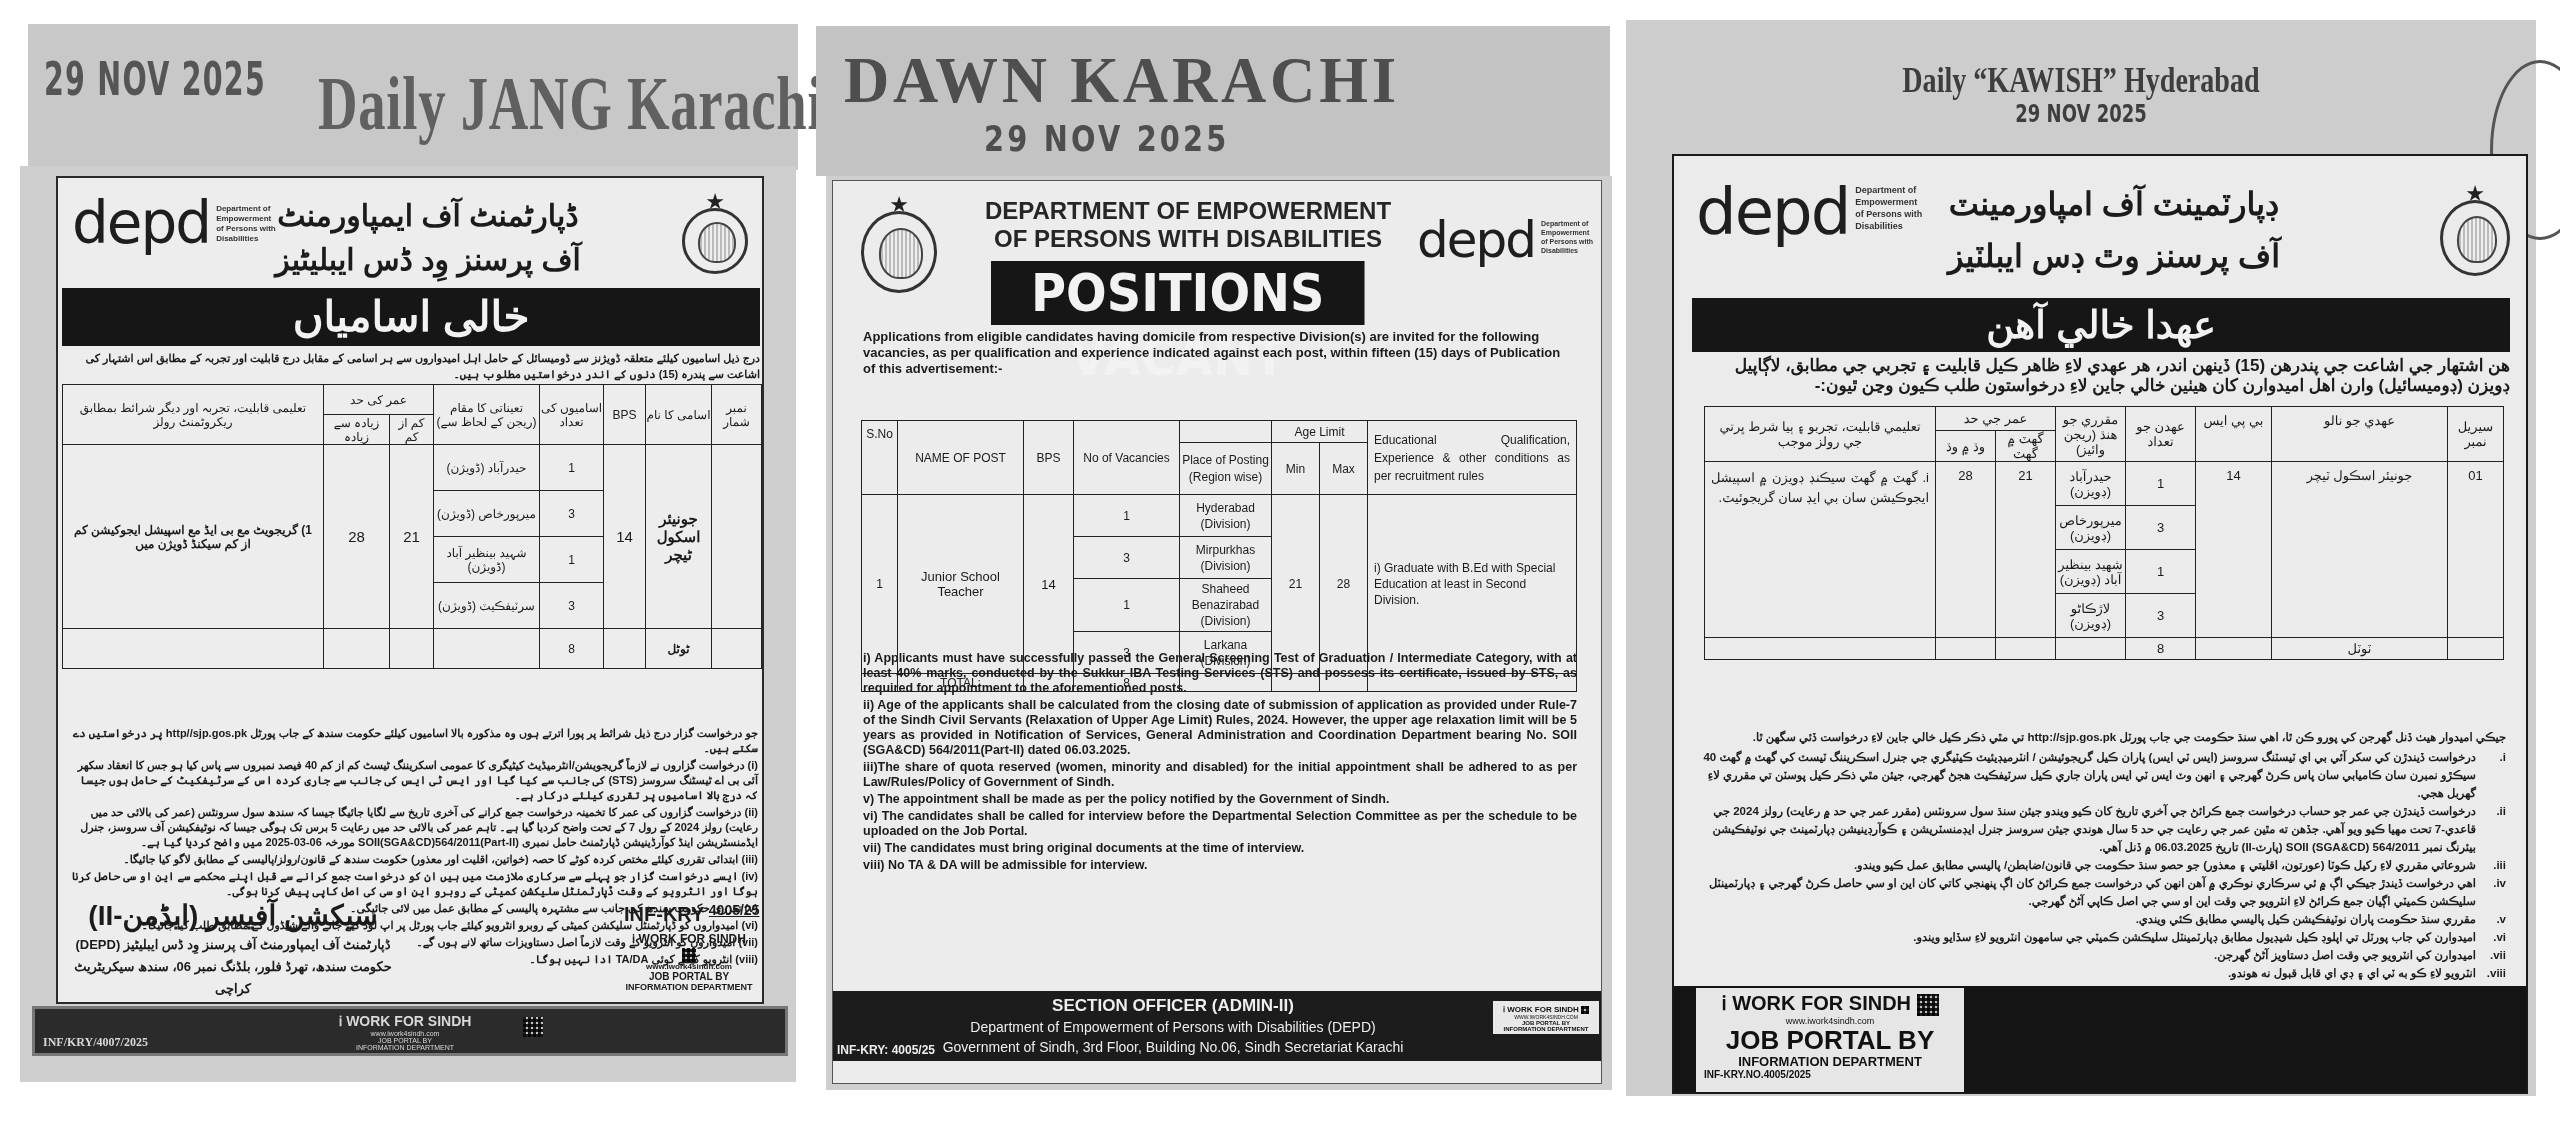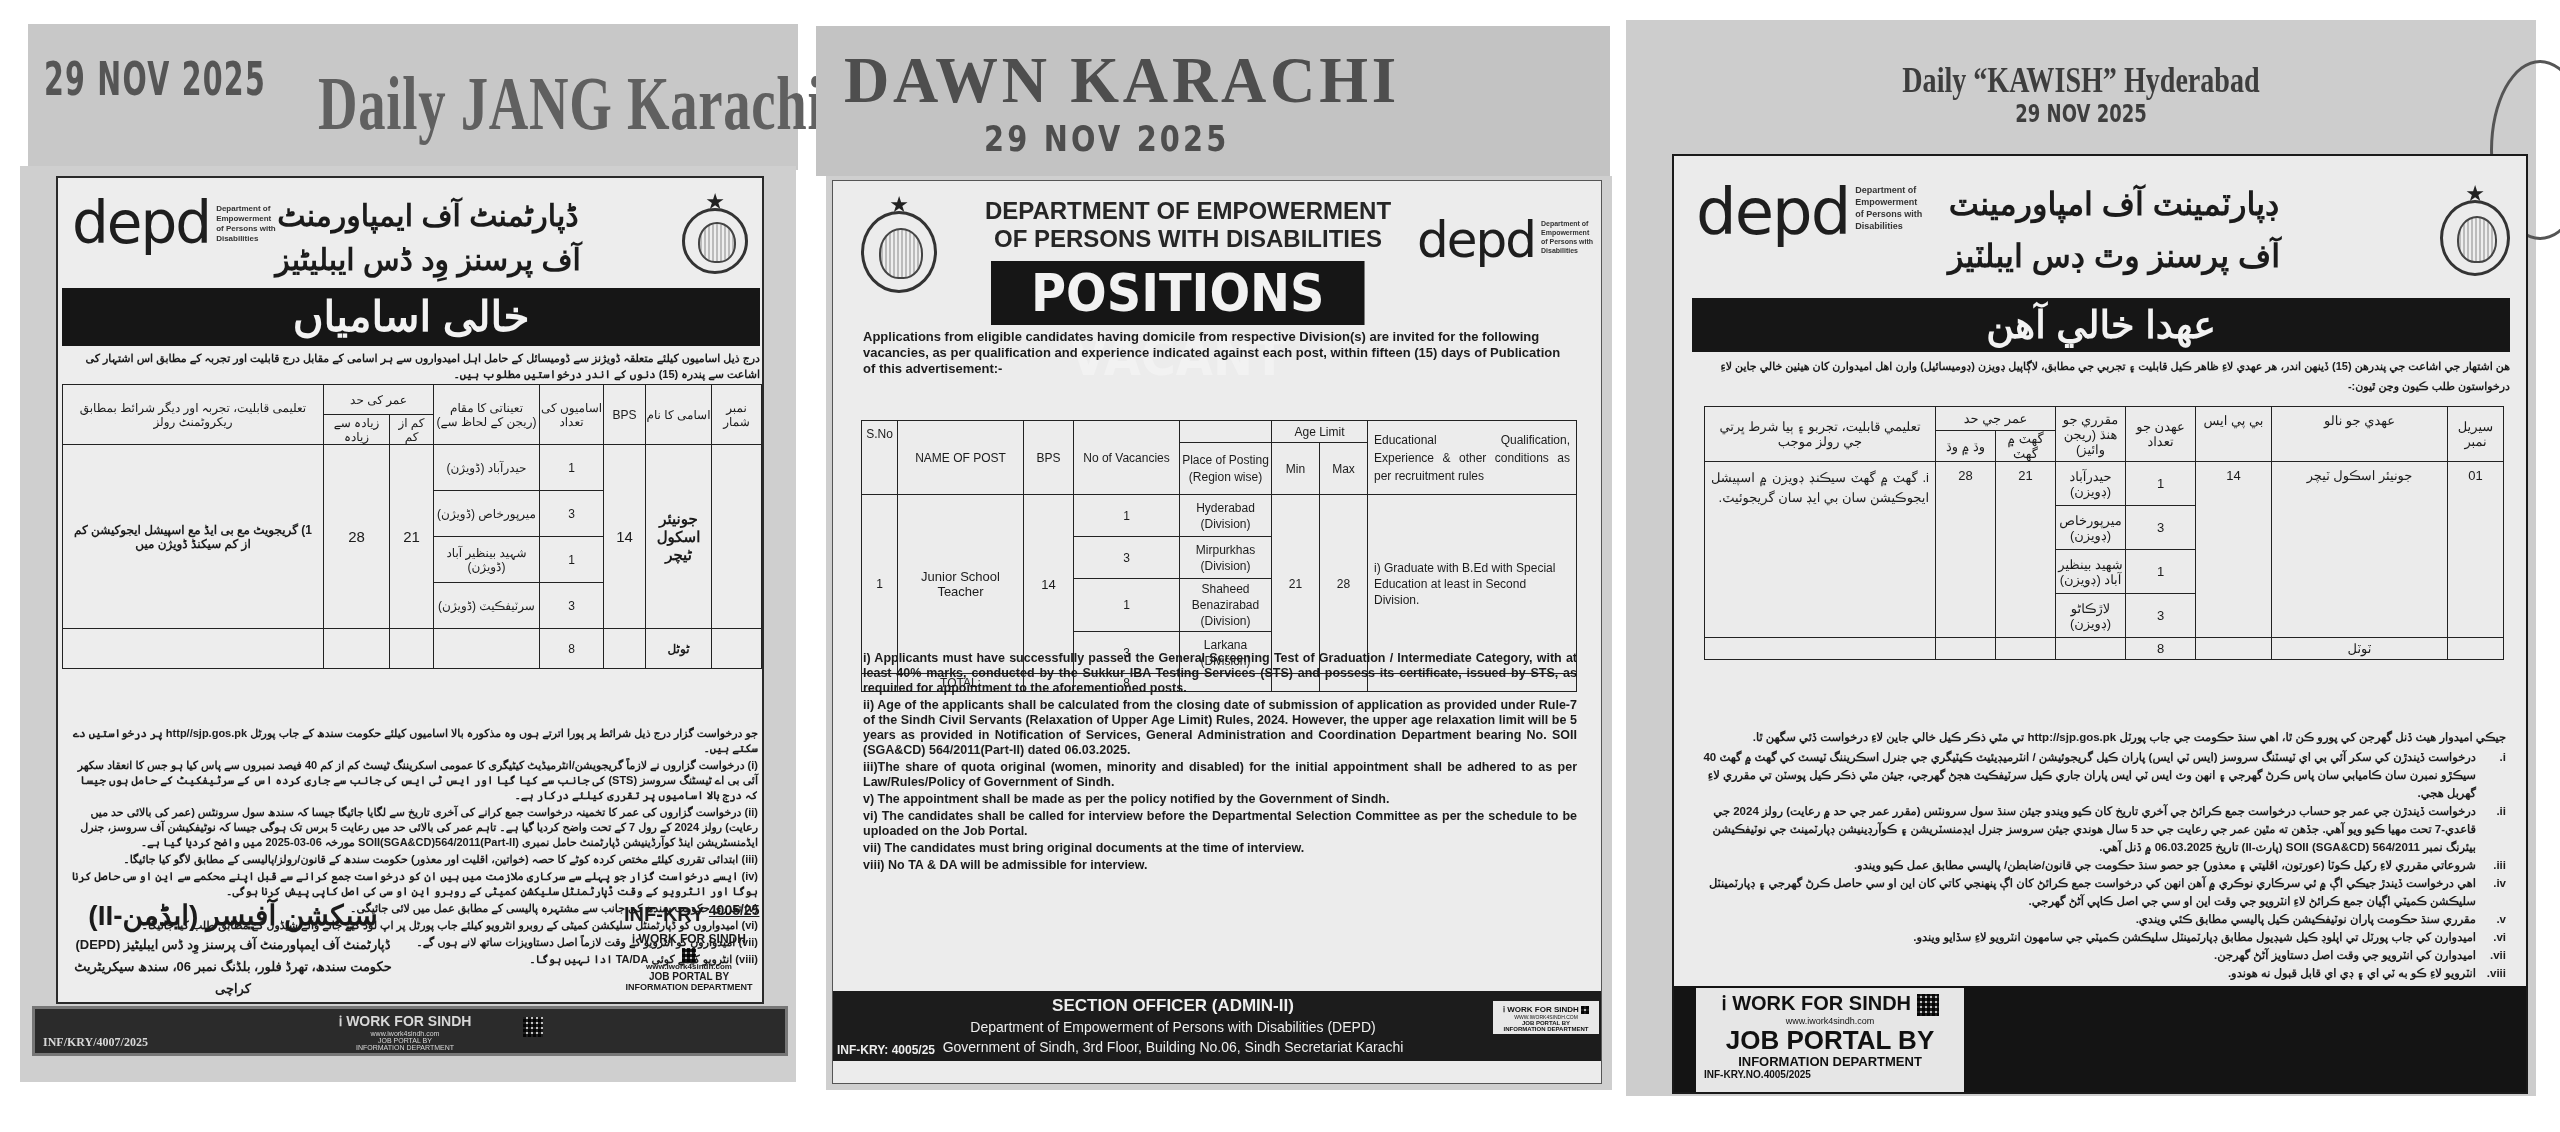--- a/index.html
+++ b/index.html
@@ -240,21 +240,21 @@
                 <td></td>
                 <td></td>
           </tr>
         </tbody>
           </table>
       </div>
 
       <div class="notes" style="position:absolute;left:30px;top:470px;width:714px;font-size:12.5px;line-height:15px;font-weight:bold;text-align:justify;">
         <p>i) Applicants must have successfully passed the General Screening Test of Graduation / Intermediate Category, with at least 40% marks, conducted by the Sukkur IBA Testing Services (STS) and possess its certificate, issued by STS, as required for appointment to the aforementioned posts.</p>
         <p>ii) Age of the applicants shall be calculated from the closing date of submission of application as provided under Rule-7 of the Sindh Civil Servants (Relaxation of Upper Age Limit) Rules, 2024. However, the upper age relaxation limit will be 5 years as provided in Notification of Services, General Administration and Coordination Department bearing No. SOII (SGA&amp;CD) 564/2011(Part-II) dated 06.03.2025.</p>
-        <p>iii)The share of quota original (women, minority and disabled) for the initial appointment shall be adhered to as per Law/Rules/Policy of Government of Sindh.</p>
+        <p>iii)The share of quota reserved (women, minority and disabled) for the initial appointment shall be adhered to as per Law/Rules/Policy of Government of Sindh.</p>
         <p>v) The appointment shall be made as per the policy notified by the Government of Sindh.</p>
         <p>vi) The candidates shall be called for interview before the Departmental Selection Committee as per the schedule to be uploaded on the Job Portal.</p>
         <p>vii) The candidates must bring original documents at the time of interview.</p>
         <p>viii) No TA &amp; DA will be admissible for interview.</p>
       </div>
 
       <div style="position:absolute;left:0;top:810px;width:770px;height:70px;background:#1c1c1c;color:#eee;">
         <div style="position:absolute;left:4px;top:52px;font-size:12px;font-weight:bold;">INF-KRY: 4005/25</div>
         <div style="position:absolute;left:60px;top:4px;width:560px;text-align:center;">
           <div style="font-size:17px;font-weight:bold;line-height:22px;">SECTION OFFICER (ADMIN-II)</div>
@@ -292,21 +292,21 @@
       </div>
       <div class="rtl" style="position:absolute;left:230px;top:22px;width:420px;text-align:center;font-size:32px;line-height:52px;font-weight:bold;">
         <div>ڊپارٽمينٽ آف امپاورمينٽ</div>
         <div>آف پرسنز وٿ ڊس ايبلٽيز</div>
       </div>
       <div class="seal" style="left:766px;top:44px;width:70px;height:76px;">
           <span class="star">★</span>
         </div>
 
       <div class="black-band rtl" style="position:absolute;left:18px;top:142px;width:818px;height:54px;font-size:38px;line-height:54px;text-align:center;">عهدا خالي آهن</div>
-      <div class="rtl" style="position:absolute;left:22px;top:200px;width:814px;font-size:11px;line-height:20px;font-weight:bold;">هن اشتهار جي اشاعت جي پندرهن (15) ڏينهن اندر، هر عهدي لاءِ ظاهر ڪيل قابليت ۽ تجربي جي مطابق، لاڳاپيل ڊويزن (ڊوميسائيل) وارن اهل اميدوارن کان هيٺين خالي جاين لاءِ درخواستون طلب ڪيون وڃن ٿيون:-</div>
+      <div class="rtl" style="position:absolute;left:22px;top:200px;width:814px;font-size:17px;line-height:20px;font-weight:bold;">هن اشتهار جي اشاعت جي پندرهن (15) ڏينهن اندر، هر عهدي لاءِ ظاهر ڪيل قابليت ۽ تجربي جي مطابق، لاڳاپيل ڊويزن (ڊوميسائيل) وارن اهل اميدوارن کان هيٺين خالي جاين لاءِ درخواستون طلب ڪيون وڃن ٿيون:-</div>
 
       <div style="position:absolute;left:30px;top:250px;width:800px;">
         <table dir="rtl" style="font-size:13px;font-weight:bold;">
           <tbody>
               <tr style="height:24px;">
             <th rowspan="2" style="width:56px;">سيريل نمبر</th>
             <th rowspan="2" style="width:176px;vertical-align:top;padding-top:6px;">عهدي جو نالو</th>
             <th rowspan="2" style="width:76px;vertical-align:top;padding-top:6px;">بي پي ايس</th>
             <th rowspan="2" style="width:70px;">عهدن جو تعداد</th>
             <th rowspan="2" style="width:70px;">مقرري جو هنڌ (ريجن وائيز)</th>

